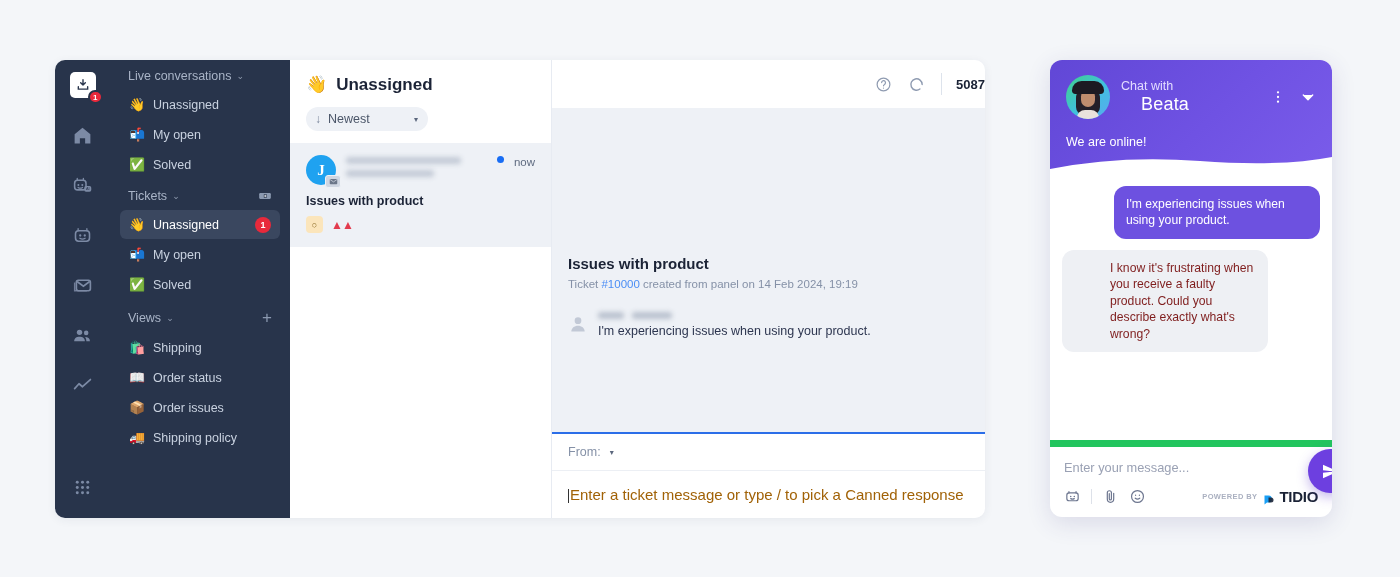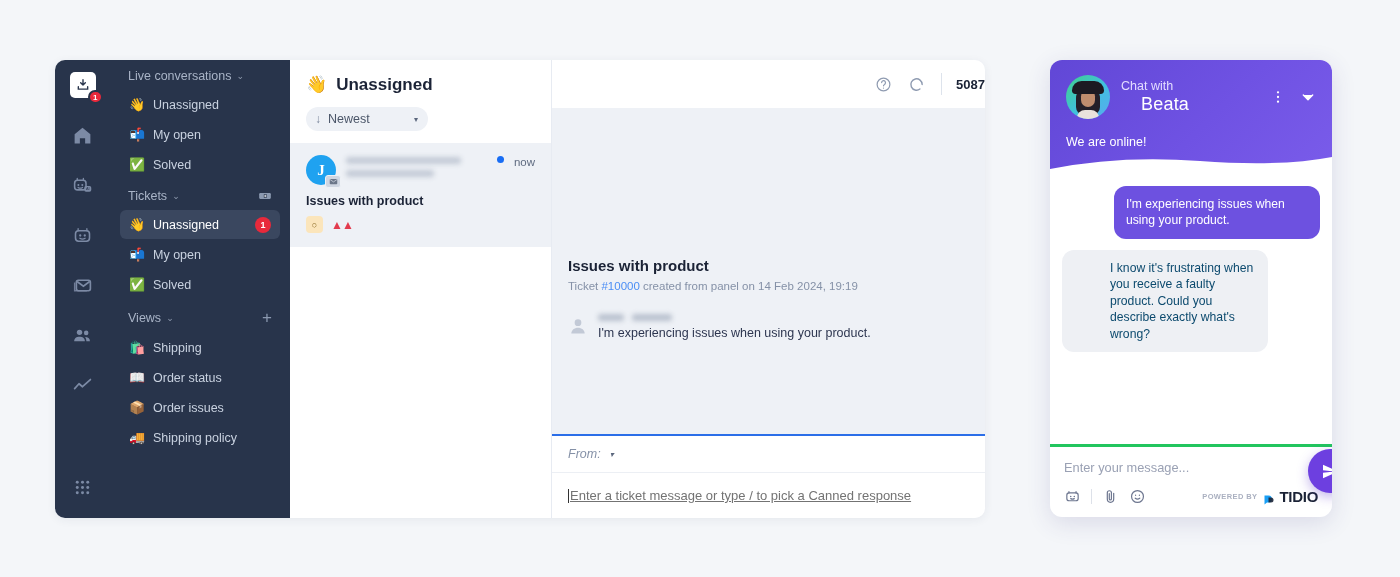--- a/index.html
+++ b/index.html
@@ -178,29 +178,27 @@
   .msg-name { display: flex; gap: 8px; margin-bottom: 5px; }
   .msg-name .bl { height: 7px; border-radius: 3px; background: #b9c1ce; filter: blur(2.4px); }
   .msg-name .n1 { width: 26px; }
   .msg-name .n2 { width: 40px; }
   .msg-text { font-size: 12.5px; color: #2d3650; }
   .composer { background: #fff; border-top: 2px solid #2b6ee8; }
   .from-row {
     display: flex; align-items: center; gap: 6px;
     padding: 11px 16px; border-bottom: 1px solid #eceff4;
     font-size: 12.5px;
-    font-style: italic;
   }
   .from-lbl { color: #8591a7; }
   .from-val { color: #1b2336; font-weight: bold; }
   .from-chev { margin-left: 3px; font-size: 8px; color: #5b677d; }
   .composer-input {
-    padding: 15px 16px; font-size: 13px; color: #737373;
+    padding: 15px 16px; font-size: 15px; color: #a16207;
     position: relative;
-    text-decoration: underline;
   }
   .caret-bar {
     display: inline-block; width: 1px; height: 14px; background: #333;
     vertical-align: -3px; margin-right: 1px;
   }
 
   
   .widget {
     position: absolute; left: 1050px; top: 60px;
     width: 282px; height: 457px;
@@ -243,22 +241,22 @@
   .w-head-actions { margin-left: auto; display: flex; align-items: center; gap: 14px; }
   .w-head-actions .ic { color: #fff; cursor: pointer; display: flex; }
   .w-head-actions svg { width: 16px; height: 16px; fill: currentColor; }
   .w-online { margin-top: 16px; font-size: 12.5px; color: #fff; }
   .w-msgs { flex: 1; padding: 10px 12px 0 12px; position: relative; }
   .bub {
     max-width: 206px; padding: 10px 12px; border-radius: 12px;
     font-size: 12.2px; line-height: 1.35; margin-bottom: 11px;
   }
   .bub.out { background: #6d51e0; color: #fff; margin-left: auto; }
-  .bub.in { background: #eef0f4; color: #0c4a6e; padding-left: 48px; }
-  .w-foot { border-top: 3px solid #22c55e; padding: 13px 14px 12px 14px; position: relative; }
+  .bub.in { background: #eef0f4; color: #7f1d1d; padding-left: 48px; }
+  .w-foot { border-top: 7px solid #22c55e; padding: 13px 14px 12px 14px; position: relative; }
   .w-input { font-size: 12.8px; color: #9aa1b4; }
   .w-tools { margin-top: 13px; display: flex; align-items: center; gap: 10px; }
   .w-tools .ic { color: #6e7790; display: flex; cursor: pointer; }
   .w-tools .ic svg { width: 17px; height: 17px; }
   .w-div { width: 1px; height: 15px; background: #dde1e9; }
   .w-powered { margin-left: auto; display: flex; align-items: center; gap: 5px; }
   .w-powered .pb { font-size: 7.5px; font-weight: bold; color: #aab0c0; letter-spacing: .4px; }
   .w-powered .td { font-size: 15px; font-weight: bold; color: #1b2336; letter-spacing: -.3px; }
   .w-powered .tdot { width: 12px; height: 11px; position: relative; }
   .send-btn {

